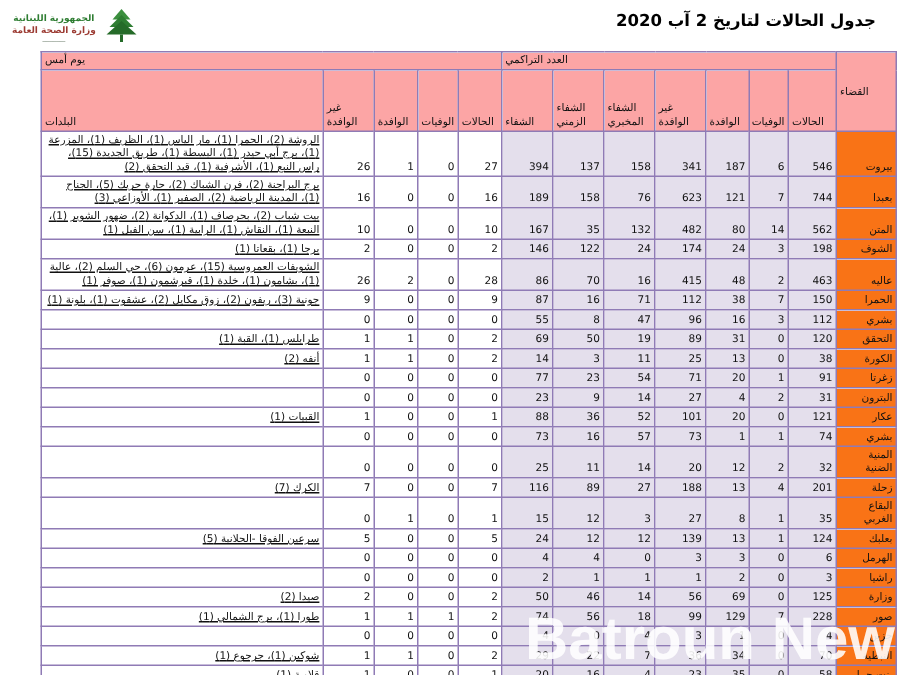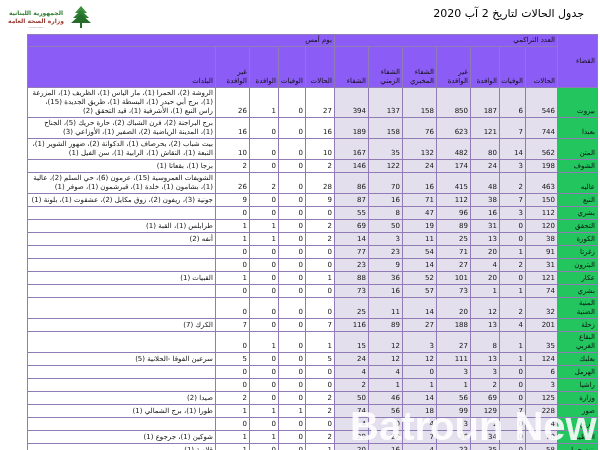--- a/index.html
+++ b/index.html
@@ -8,36 +8,36 @@
     background:#ffffff;font-family:"DejaVu Sans",sans-serif;color:#111;
   }
   
   .logo{position:absolute;top:4px;left:8px;display:flex;align-items:center;gap:4px;}
   .logo-text{direction:rtl;text-align:center;line-height:1.25;}
   .logo-line1{font-size:6px;color:#2e7d32;font-weight:bold;}
   .logo-line2{font-size:6px;color:#9c3b33;font-weight:bold;}
   .logo-line3{font-size:4px;color:#7a8a7a;letter-spacing:1px;}
   
   .title{position:absolute;top:7px;right:16px;direction:rtl;
-    font-size:11px;font-weight:normal;color:#000;}
+    font-size:11px;font-weight:bold;color:#000;}
   
   .tbl-wrap{position:absolute;top:34px;left:27px;width:571px;direction:rtl;}
   table{border-collapse:collapse;width:571px;table-layout:fixed;
     font-size:7px;line-height:9px;}
   th,td{border:1px solid #8f7bb5;padding:1px 2px;vertical-align:bottom;
     overflow:hidden;}
-  th{background:#8b5cf6;font-weight:normal;text-align:right;}
+  th{background:#fca5a5;font-weight:normal;text-align:left;}
   tr.band-row th{height:9px;vertical-align:middle;font-size:7px;}
   tr.cols-row th{height:38px;vertical-align:bottom;}
   th.corner{vertical-align:bottom;}
   td{height:10px;text-align:right;}
-  td.c-district{background:#22c55e;}
+  td.c-district{background:#f97316;}
   td.c-cum{background:#e4dfec;}
   td.c-yd{background:#ffffff;}
-  td.c-towns{background:#ffffff;word-wrap:break-word;}
+  td.c-towns{background:#ffffff;word-wrap:break-word;text-decoration:underline;}
   
   .watermark{position:absolute;top:404px;left:350px;direction:ltr;
     font-family:"Liberation Sans","DejaVu Sans",sans-serif;
     font-size:40px;font-weight:bold;color:rgba(255,255,255,0.88);
     letter-spacing:0px;white-space:nowrap;pointer-events:none;z-index:5;}
 </style>
 </head>
 <body>
 
 <div class="logo">
@@ -95,21 +95,21 @@
         <th>غير الوافدة</th>
         <th>البلدات</th>
       </tr>
     </thead>
     <tbody>
         <tr>
           <td class="c-district">بيروت</td>
           <td class="c-cum">546</td>
           <td class="c-cum">6</td>
           <td class="c-cum">187</td>
-          <td class="c-cum">850</td>
+          <td class="c-cum">341</td>
           <td class="c-cum">158</td>
           <td class="c-cum">137</td>
           <td class="c-cum">394</td>
           <td class="c-yd">27</td>
           <td class="c-yd">0</td>
           <td class="c-yd">1</td>
           <td class="c-yd">26</td>
           <td class="c-towns">الروشة (2)، الحمرا (1)، مار الياس (1)، الظريف (1)، المزرعة (1)، برج أبي حيدر (1)، البسطة (1)، طريق الجديدة (15)، راس النبع (1)، الأشرفية (1)، قيد التحقق (2)</td>
         </tr>
         <tr>
@@ -166,21 +166,21 @@
           <td class="c-cum">16</td>
           <td class="c-cum">70</td>
           <td class="c-cum">86</td>
           <td class="c-yd">28</td>
           <td class="c-yd">0</td>
           <td class="c-yd">2</td>
           <td class="c-yd">26</td>
           <td class="c-towns">الشويفات العمروسية (15)، عرمون (6)، حي السلم (2)، عالية (1)، بشامون (1)، خلدة (1)، قبرشمون (1)، صوفر (1)</td>
         </tr>
         <tr>
-          <td class="c-district">النبع</td>
+          <td class="c-district">الحمرا</td>
           <td class="c-cum">150</td>
           <td class="c-cum">7</td>
           <td class="c-cum">38</td>
           <td class="c-cum">112</td>
           <td class="c-cum">71</td>
           <td class="c-cum">16</td>
           <td class="c-cum">87</td>
           <td class="c-yd">9</td>
           <td class="c-yd">0</td>
           <td class="c-yd">0</td>
@@ -335,21 +335,21 @@
           <td class="c-yd">0</td>
           <td class="c-yd">1</td>
           <td class="c-yd">0</td>
           <td class="c-towns"></td>
         </tr>
         <tr>
           <td class="c-district">بعلبك</td>
           <td class="c-cum">124</td>
           <td class="c-cum">1</td>
           <td class="c-cum">13</td>
-          <td class="c-cum">111</td>
+          <td class="c-cum">139</td>
           <td class="c-cum">12</td>
           <td class="c-cum">12</td>
           <td class="c-cum">24</td>
           <td class="c-yd">5</td>
           <td class="c-yd">0</td>
           <td class="c-yd">0</td>
           <td class="c-yd">5</td>
           <td class="c-towns">سرعين الفوقا -الحلانية (5)</td>
         </tr>
         <tr>

